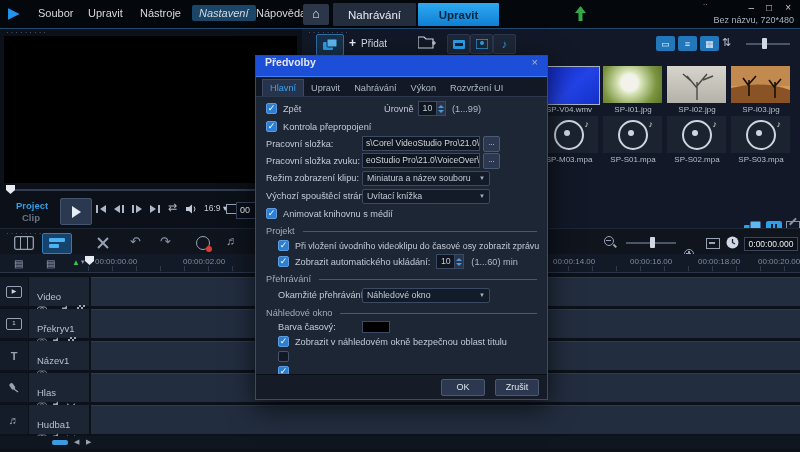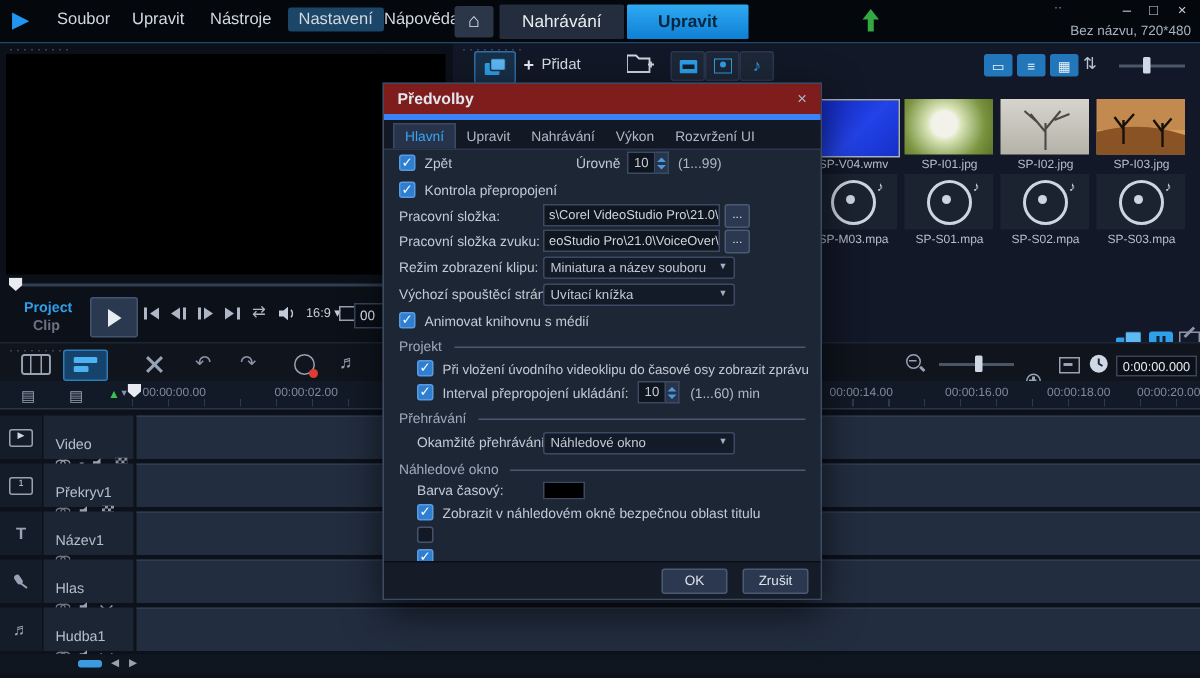--- a/index.html
+++ b/index.html
@@ -4,21 +4,21 @@
 <style>
   html,body{margin:0;padding:0;background:#05070c;}
   .screen{position:relative;width:800px;height:452px;background:#0c111a;overflow:hidden;
           font-family:"Liberation Sans",sans-serif;color:#cfd5de;-webkit-font-smoothing:antialiased;}
   .abs{position:absolute;}
 
   
   .titlebar{position:absolute;left:0;top:0;width:800px;height:28px;background:#04070c;border-bottom:1px solid #1f4a6e;}
   .logo{position:absolute;left:8px;top:4px;font-size:15px;color:#2196f0;}
   .menu-item{position:absolute;top:7px;font-size:11px;color:#d4d9e0;cursor:default;}
-  .menu-item.active{background:#1c4668;padding:2px 7px;top:5px;border-radius:2px;}
+  .menu-item.active{background:#1c4668;padding:2px 7px;top:5px;border-radius:2px;font-style:italic;}
   .home-btn{position:absolute;left:303px;top:4px;width:26px;height:21px;background:#2b3749;border-radius:2px;
             text-align:center;line-height:20px;font-size:13px;color:#dde3ec;}
   .mode-tab{position:absolute;top:3px;height:23px;background:#232d3d;color:#e8ecf0;font-size:11.5px;
             display:flex;align-items:center;justify-content:center;border-radius:1px;}
   .mode-tab.active{background:linear-gradient(#2eaaf2,#0f7fd4);color:#04263f;font-weight:bold;}
   .winctl{position:absolute;top:2px;font-size:10px;color:#c8d0dc;}
   .subtitle{position:absolute;right:6px;top:15px;font-size:9px;color:#a8b2c0;}
 
   
   .preview-panel{position:absolute;left:0;top:29px;width:301px;height:199px;background:#0c1119;}
@@ -75,21 +75,21 @@
     linear-gradient(45deg,#97a2b4 25%,transparent 25%,transparent 75%,#97a2b4 75%),
     linear-gradient(45deg,#97a2b4 25%,transparent 25%,transparent 75%,#97a2b4 75%);
     background-size:4px 4px;background-position:0 0,2px 2px;}
   .chev{width:5px;height:5px;border-right:1.5px solid #97a2b4;border-bottom:1.5px solid #97a2b4;transform:rotate(45deg);margin-top:-2px;}
   .camrect{width:14px;height:10px;border:1px solid #97a2b4;border-radius:2px;font-size:6px;line-height:9px;text-align:center;color:#cfd6e2;}
   .bottombar{position:absolute;left:0;top:436px;width:800px;height:13px;background:#10161f;}
 
   
   .dlg{position:absolute;left:255px;top:55px;width:293px;height:345px;background:#1d2634;border:1px solid #3c4a62;
        box-sizing:border-box;box-shadow:0 8px 26px rgba(0,0,0,.65);font-size:9.2px;color:#c2cad6;}
-  .dlg-title{height:20px;background:#7f1d1d;display:flex;align-items:center;padding:0 9px;border-bottom:4px solid #3b82f6;}
+  .dlg-title{height:20px;background:#1d4ed8;display:flex;padding:0 9px;border-bottom:1px solid #3b82f6;}
   .dlg-title .tt{font-size:10.5px;font-weight:bold;color:#e2e7ee;flex:1;}
   .dlg-tabs{height:19px;background:#121925;display:flex;align-items:flex-end;padding-left:6px;border-bottom:1px solid #2c3850;}
   .dlg-tab{padding:3px 7px 3px;color:#aeb9c8;}
   .dlg-tab.active{background:#26334a;color:#3aa5f0;border:1px solid #3b4a64;border-bottom:none;}
   .dlg-body{position:absolute;left:0;right:0;top:40px;bottom:24px;padding:5px 10px 0;overflow:hidden;}
   .row{display:flex;align-items:center;height:15px;margin-bottom:2px;position:relative;white-space:nowrap;}
   .cb{width:11px;height:11px;border-radius:2px;background:#2e7fd2;border:1px solid #5a9ae0;box-sizing:border-box;
       color:#fff;font-size:9px;line-height:9px;text-align:center;flex:0 0 auto;margin-right:6px;}
   .cb.off{background:#121826;border:1px solid #45536b;color:transparent;}
   .lblcol{width:96px;flex:0 0 auto;}
@@ -516,21 +516,21 @@
 
       <div class="sect">
           <span>Projekt</span>
         </div>
       <div class="row ind" style="height:13px">
         <span class="cb">✓</span>
         <span style="font-size:8.9px">Při vložení úvodního videoklipu do časové osy zobrazit zprávu</span>
       </div>
       <div class="row ind">
         <span class="cb">✓</span>
-        <span>Interval přepropojení ukládání:</span>
+        <span>Zobrazit automatického ukládání:</span>
         <div class="spin" style="margin-left:6px">
           <span class="val">10</span>
           <span class="arrs">
               <span class="sarr up"></span>
               <span class="sarr dn"></span>
             </span>
         </div>
         <span style="margin-left:7px;color:#aeb8c6">(1...60) min</span>
       </div>
 

